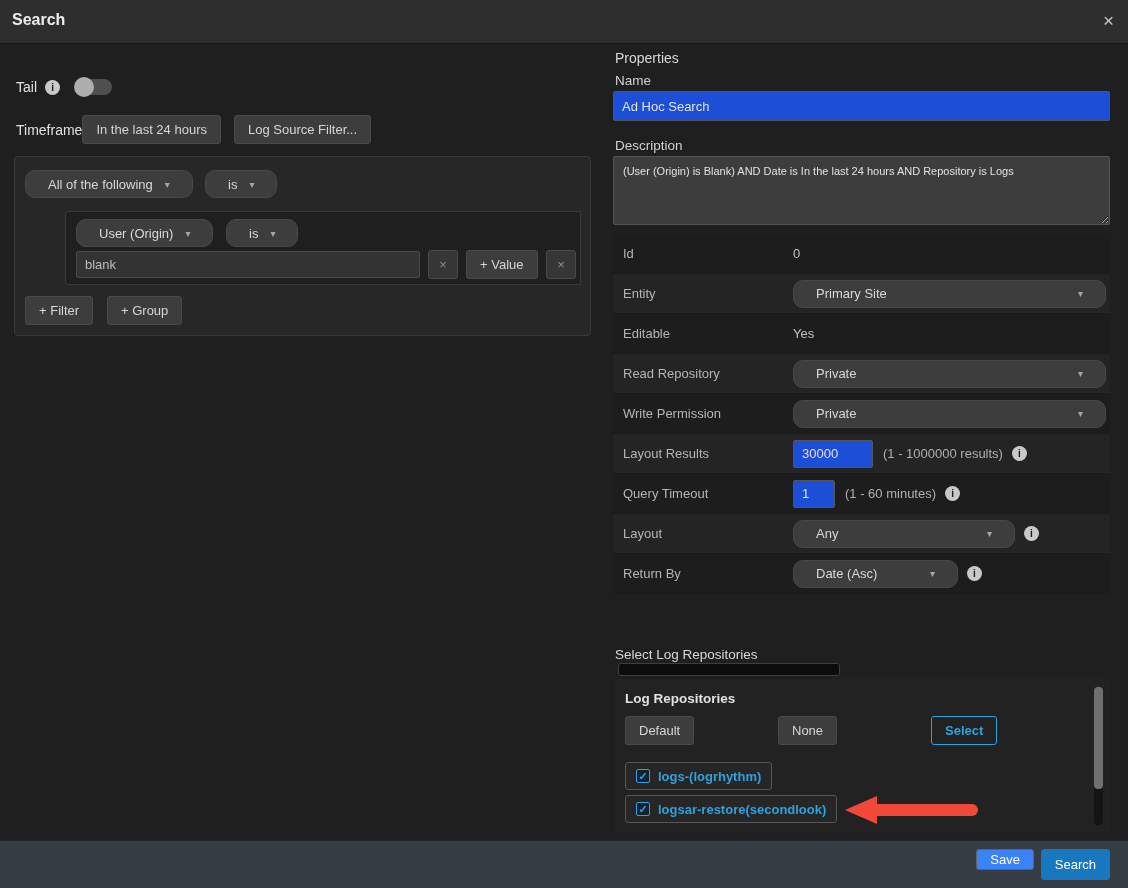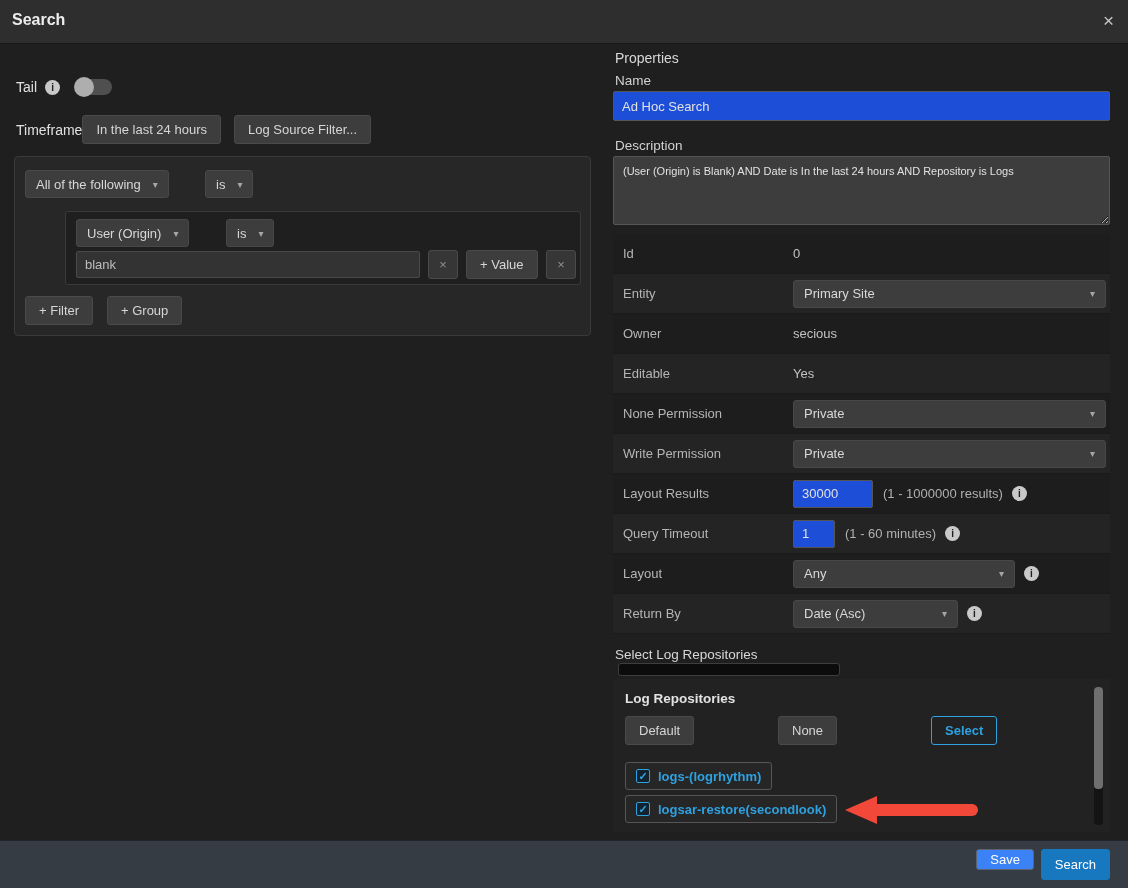--- a/index.html
+++ b/index.html
@@ -21,22 +21,22 @@
     background:#363c44; border-top:1px solid #20252b; }
   .btn { display:inline-flex; align-items:center; justify-content:center;
     height:29px; padding:0 13px; background:#3d3d3d; border:1px solid #4a4a4a;
     border-radius:3px; color:#d6d6d6; font-size:13px; cursor:pointer; white-space:nowrap; }
   .footer .save { position:absolute; right:94px; top:8px; height:21px;
     background:#3b82f6; border-color:#5d646d; color:#fff; }
   .footer .go { position:absolute; right:18px; top:8px; height:31px;
     background:#1878bf; border-color:#1878bf; color:#fff; }
   
   .dd { display:inline-flex; align-items:center; gap:12px; height:28px;
-    padding:0 10px; background:#3d3d3d; border:1px solid #484848;
-    border-radius:3px; color:#d8d8d8; cursor:pointer; white-space:nowrap; }
+    padding:0 22px; background:#3d3d3d; border:1px solid #484848;
+    border-radius:10px; color:#d8d8d8; cursor:pointer; white-space:nowrap; }
   .dd .caret { color:#a6a6a6; font-size:10px; }
   .dd.fixed { justify-content:space-between; gap:0; }
   .dd-w313 { width:313px; } .dd-w190 { width:222px; } .dd-w165 { width:165px; }
   .txt { background:#1d4ed8; border:1px solid #555; border-radius:2px;
     color:#e2e2e2; font-size:13px; padding:0 8px; height:28px;
     font-family:"Liberation Sans", sans-serif; }
   .info { display:inline-block; width:15px; height:15px; border-radius:50%;
     background:#c9c9c9; color:#1e1e1e; font-size:10px; font-weight:bold;
     line-height:15px; text-align:center; cursor:pointer; }
   
@@ -181,29 +181,25 @@
     <span class="val-text">0</span>
   </div>
   <div class="prop-row">
     <span class="lab">Entity</span>
     <div class="dd fixed dd-w313">
       <span>Primary Site</span>
       <span class="caret">▾</span>
     </div>
   </div>
   <div class="prop-row">
-    <span class="lab">Owner</span>
-    <span class="val-text">secious</span>
-  </div>
-  <div class="prop-row">
     <span class="lab">Editable</span>
     <span class="val-text">Yes</span>
   </div>
   <div class="prop-row">
-    <span class="lab">None Permission</span>
+    <span class="lab">Read Repository</span>
     <div class="dd fixed dd-w313">
       <span>Private</span>
       <span class="caret">▾</span>
     </div>
   </div>
   <div class="prop-row">
     <span class="lab">Write Permission</span>
     <div class="dd fixed dd-w313">
       <span>Private</span>
       <span class="caret">▾</span>

